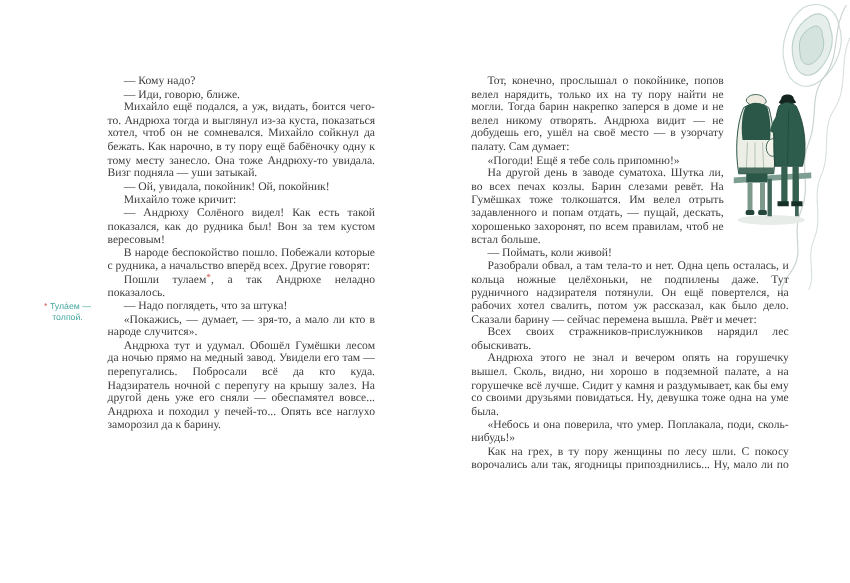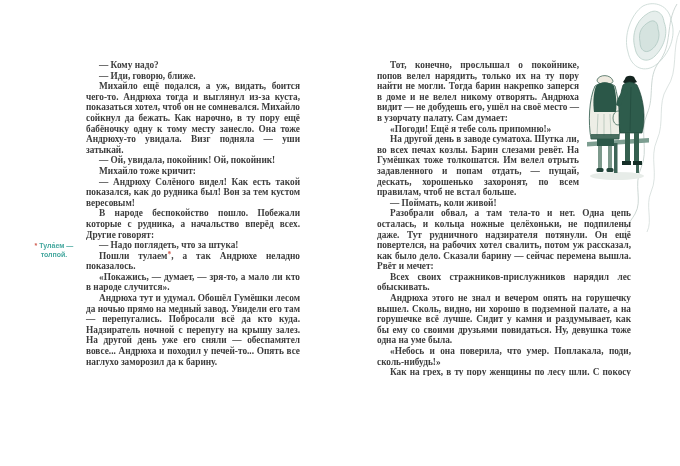--- a/index.html
+++ b/index.html
@@ -1,18 +1,18 @@
 <!DOCTYPE html>
 <html lang="ru"><head>
 <meta charset="utf-8">
 <style>
   html,body{margin:0;padding:0;background:#ffffff;}
   .spread{
     position:relative;width:680px;height:376px;background:#ffffff;overflow:hidden;
-    font-family:"Liberation Serif","DejaVu Serif",serif;color:#3d3d3d;font-weight:bold;
+    font-family:"Liberation Serif","DejaVu Serif",serif;color:#3d3d3d;
   }
   .text-col{position:absolute;top:60px;font-size:9.3px;line-height:10.6px;
     text-align:justify;z-index:1;hyphens:auto;-webkit-hyphens:auto;}
   .text-col-left{left:86px;width:214px;}
   .text-col-right{left:377px;width:254px;}
   .para{margin:0;text-indent:13px;}
   .ast{color:#cf5a4d;font-size:7.5px;line-height:0;vertical-align:2px;}
   .footnote{
     position:absolute;left:24px;top:242px;width:60px;text-align:center;
     font-family:"Liberation Sans","DejaVu Sans",sans-serif;
@@ -45,22 +45,22 @@
 
   <section>
     <div class="text-col text-col-left">
         <p class="para">— Кому надо?</p>
         <p class="para">— Иди, говорю, ближе.</p>
         <p class="para">Михайло ещё подался, а уж, видать, боится чего-то. Андрюха тогда и выглянул из-за куста, показаться хотел, чтоб он не сомневался. Михайло сойкнул да бежать. Как нарочно, в ту пору ещё бабёночку одну к тому месту занесло. Она тоже Андрюху-то увидала. Визг подняла — уши затыкай.</p>
         <p class="para">— Ой, увидала, покойник! Ой, покойник!</p>
         <p class="para">Михайло тоже кричит:</p>
         <p class="para">— Андрюху Солёного видел! Как есть такой показался, как до рудника был! Вон за тем кустом вересовым!</p>
         <p class="para">В народе беспокойство пошло. Побежали которые с рудника, а начальство вперёд всех. Другие говорят:</p>
+        <p class="para">Пошли тулаем<span class="ast">*</span>, а так Андрюхе неладно показалось.</p>
         <p class="para">— Надо поглядеть, что за штука!</p>
-        <p class="para">Пошли тулаем<span class="ast">*</span>, а так Андрюхе неладно показалось.</p>
         <p class="para">«Покажись, — думает, — зря-то, а мало ли кто в народе случится».</p>
         <p class="para">Андрюха тут и удумал. Обошёл Гумёшки лесом да ночью прямо на медный завод. Увидели его там — перепугались. Побросали всё да кто куда. Надзиратель ночной с перепугу на крышу залез. На другой день уже его сняли — обеспамятел вовсе... Андрюха и походил у печей-то... Опять все наглухо заморозил да к барину.</p>
       </div>
 
     <aside class="footnote">
       <span class="fn-marker">*</span>
       <span class="fn-text">Тула́ем — толпой.</span>
     </aside>
 
     <div class="badge badge-left">

